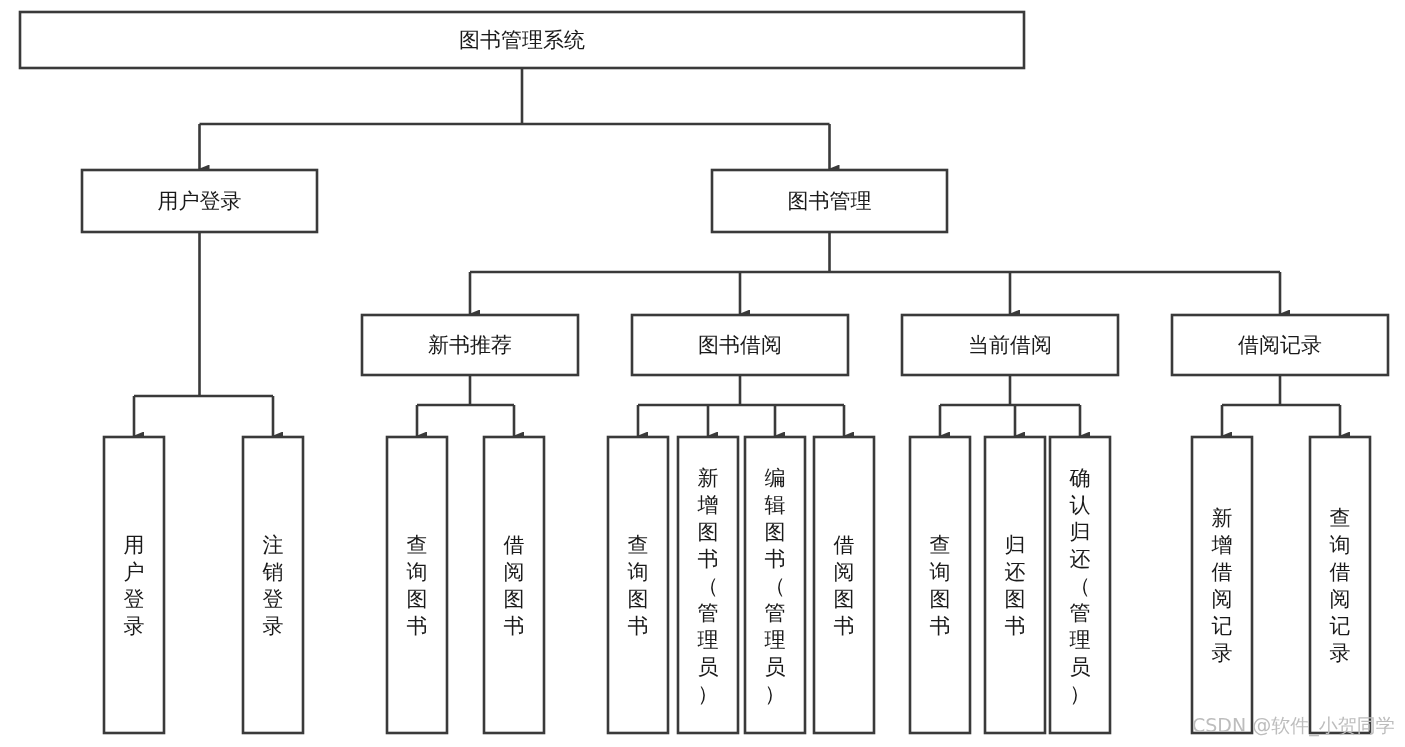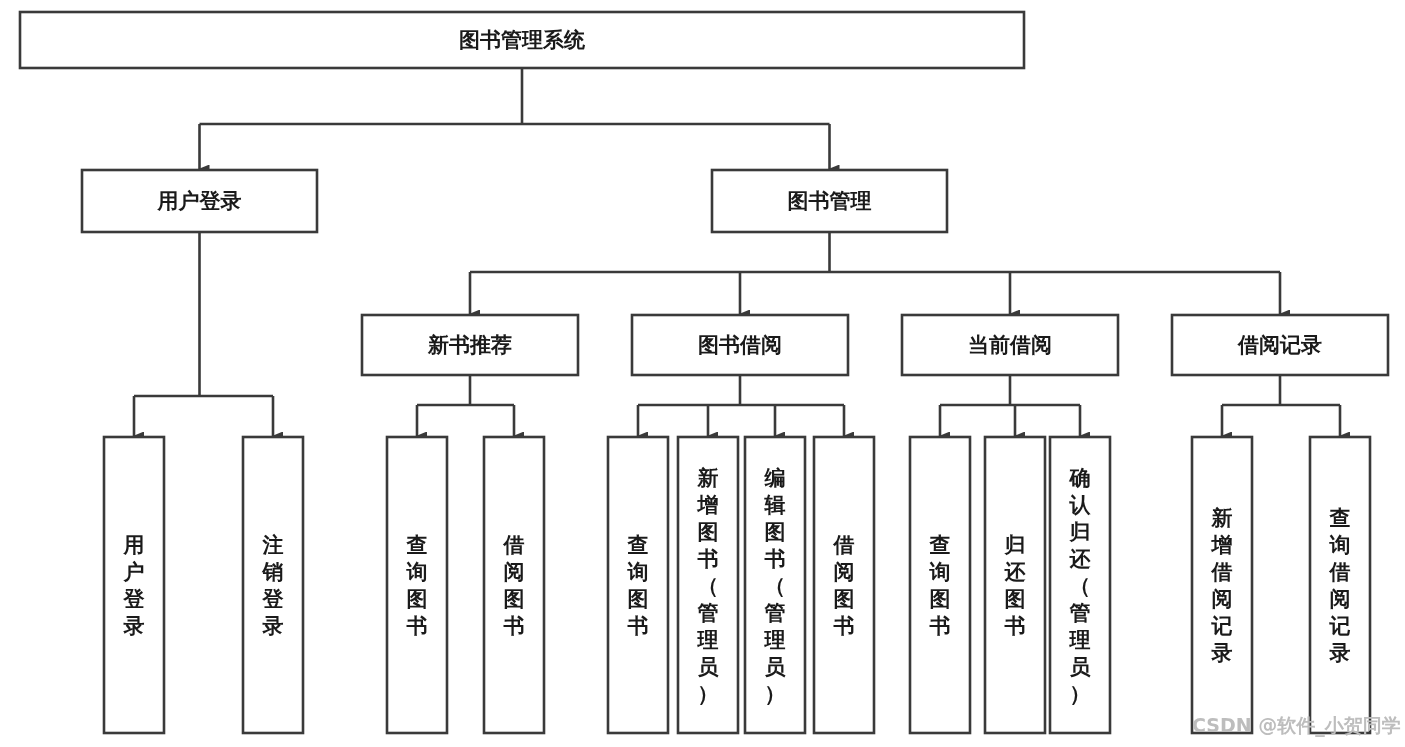--- a/index.html
+++ b/index.html
@@ -11,21 +11,20 @@
     width: 1405px;
     height: 747px;
     font-family: "DejaVu Sans", "Liberation Sans", sans-serif;
     overflow: hidden;
     position: relative;
   }
   #diagram-root {
     position: relative;
     width: 1405px;
     height: 587px;
-    font-weight: bold;
   }
   svg.diagram-canvas {
     position: absolute;
     top: 0;
     left: 0;
     width: 1405px;
     height: 747px;
     display: block;
   }
   .node-rect {

